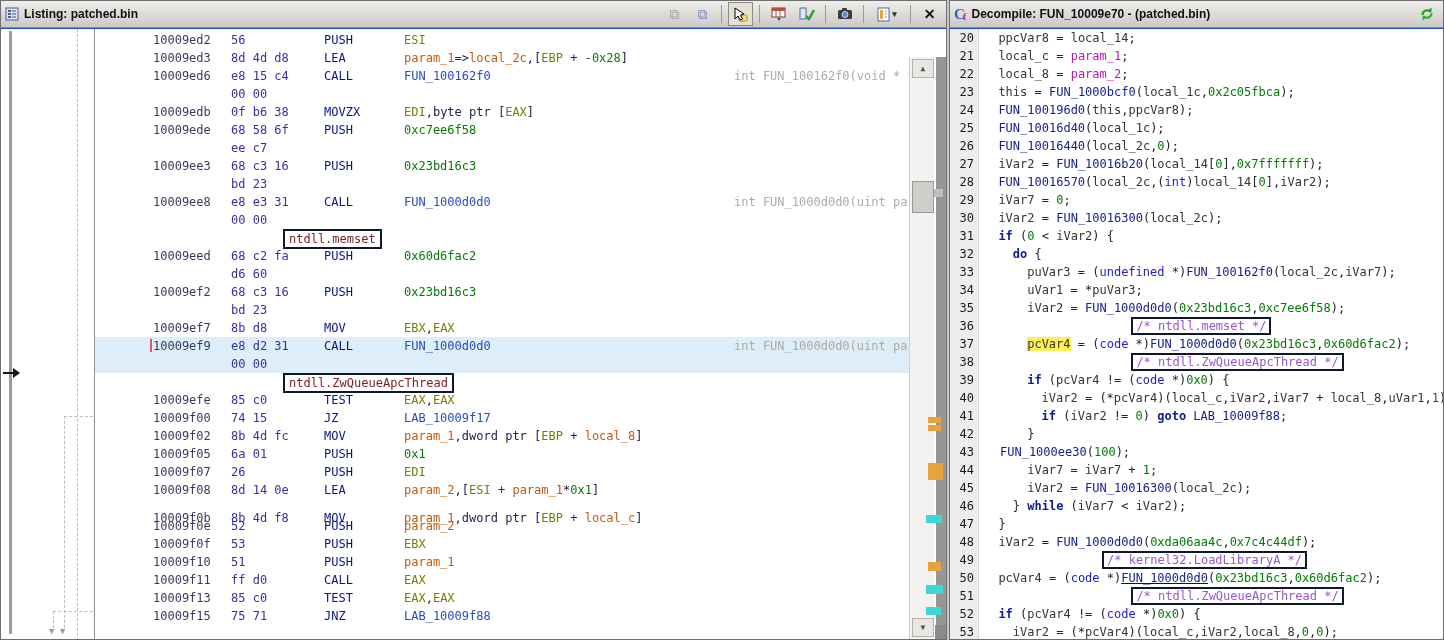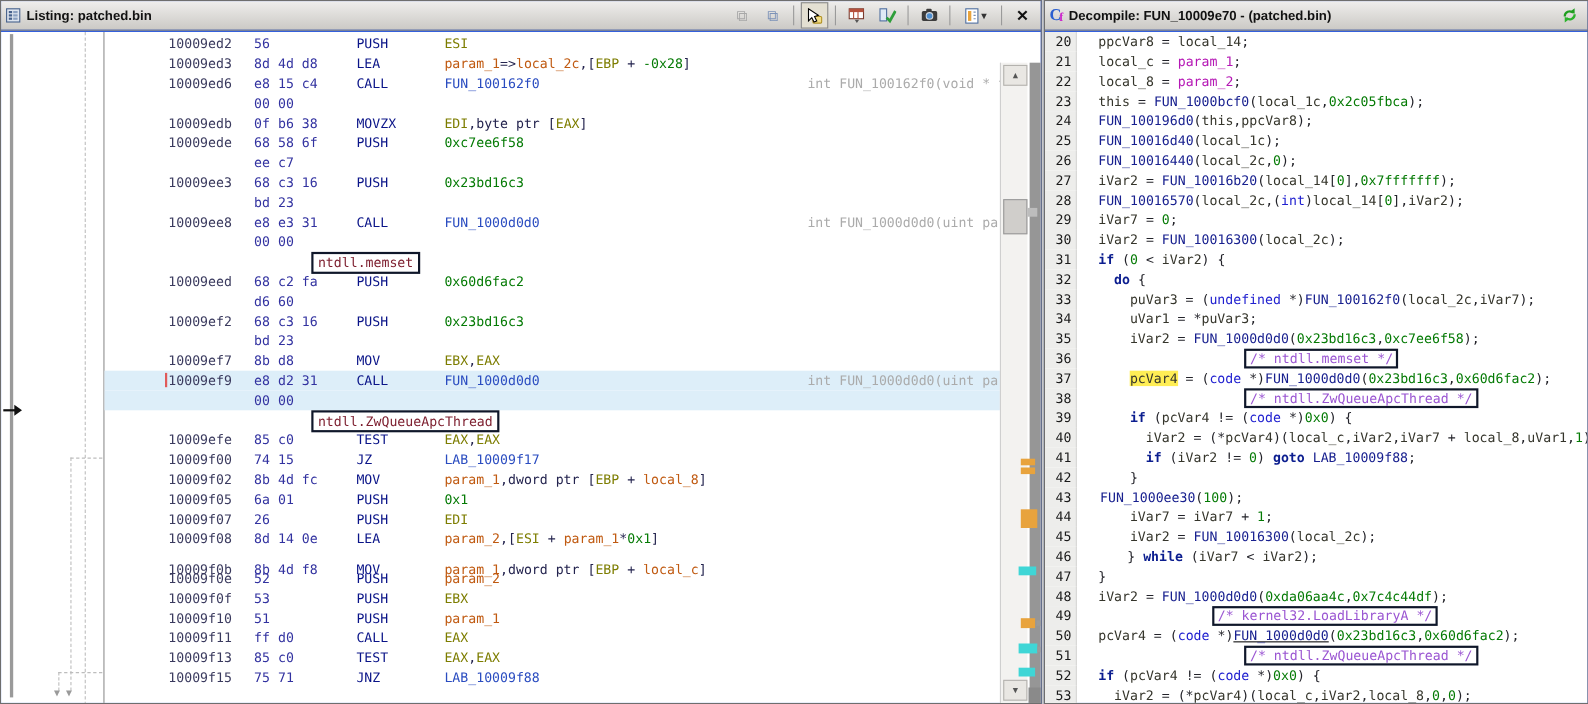--- a/index.html
+++ b/index.html
@@ -284,21 +284,21 @@
         <div class="dline"><span class="dnum">36</span><span class="dcode" style="padding-left: 127.4px;"><span class="red-box"><span class="tk-cmt">/* ntdll.memset */</span></span></span></div>
         <div class="dline"><span class="dnum">37</span><span class="dcode" style="padding-left: 48.2px;"><span class="tk-hl">pcVar4</span><span class="tk-pln"> = (</span><span class="tk-type">code</span><span class="tk-pln"> *)</span><span class="tk-fn">FUN_1000d0d0</span><span class="tk-pln">(</span><span class="tk-const">0x23bd16c3</span><span class="tk-pln">,</span><span class="tk-const">0x60d6fac2</span><span class="tk-pln">);</span></span></div>
         <div class="dline"><span class="dnum">38</span><span class="dcode" style="padding-left: 127.4px;"><span class="red-box"><span class="tk-cmt">/* ntdll.ZwQueueApcThread */</span></span></span></div>
         <div class="dline"><span class="dnum">39</span><span class="dcode" style="padding-left: 48.2px;"><span class="tk-kw">if</span><span class="tk-pln"> (</span><span class="tk-var">pcVar4</span><span class="tk-pln"> != (</span><span class="tk-type">code</span><span class="tk-pln"> *)</span><span class="tk-const">0x0</span><span class="tk-pln">) {</span></span></div>
         <div class="dline"><span class="dnum">40</span><span class="dcode" style="padding-left: 62.6px;"><span class="tk-var">iVar2</span><span class="tk-pln"> = (*</span><span class="tk-var">pcVar4</span><span class="tk-pln">)(</span><span class="tk-var">local_c</span><span class="tk-pln">,</span><span class="tk-var">iVar2</span><span class="tk-pln">,</span><span class="tk-var">iVar7</span><span class="tk-pln"> + </span><span class="tk-var">local_8</span><span class="tk-pln">,</span><span class="tk-var">uVar1</span><span class="tk-pln">,</span><span class="tk-const">1</span><span class="tk-pln">);</span></span></div>
         <div class="dline"><span class="dnum">41</span><span class="dcode" style="padding-left: 62.6px;"><span class="tk-kw">if</span><span class="tk-pln"> (</span><span class="tk-var">iVar2</span><span class="tk-pln"> != </span><span class="tk-const">0</span><span class="tk-pln">) </span><span class="tk-kw">goto</span><span class="tk-pln"> </span><span class="tk-fn">LAB_10009f88</span><span class="tk-pln">;</span></span></div>
         <div class="dline"><span class="dnum">42</span><span class="dcode" style="padding-left: 48.2px;"><span class="tk-pln">}</span></span></div>
         <div class="dline"><span class="dnum">43</span><span class="dcode" style="padding-left: 21px;"><span class="tk-fn">FUN_1000ee30</span><span class="tk-pln">(</span><span class="tk-const">100</span><span class="tk-pln">);</span></span></div>
         <div class="dline"><span class="dnum">44</span><span class="dcode" style="padding-left: 48.2px;"><span class="tk-var">iVar7</span><span class="tk-pln"> = </span><span class="tk-var">iVar7</span><span class="tk-pln"> + </span><span class="tk-const">1</span><span class="tk-pln">;</span></span></div>
         <div class="dline"><span class="dnum">45</span><span class="dcode" style="padding-left: 48.2px;"><span class="tk-var">iVar2</span><span class="tk-pln"> = </span><span class="tk-fn">FUN_10016300</span><span class="tk-pln">(</span><span class="tk-var">local_2c</span><span class="tk-pln">);</span></span></div>
-        <div class="dline"><span class="dnum">46</span><span class="dcode" style="padding-left: 33.8px; margin-left: 12px;"><span class="tk-pln">} </span><span class="tk-kw">while</span><span class="tk-pln"> (</span><span class="tk-var">iVar7</span><span class="tk-pln"> &lt; </span><span class="tk-var">iVar2</span><span class="tk-pln">);</span></span></div>
+        <div class="dline"><span class="dnum">46</span><span class="dcode" style="padding-left: 33.8px;"><span class="tk-pln">} </span><span class="tk-kw">while</span><span class="tk-pln"> (</span><span class="tk-var">iVar7</span><span class="tk-pln"> &lt; </span><span class="tk-var">iVar2</span><span class="tk-pln">);</span></span></div>
         <div class="dline"><span class="dnum">47</span><span class="dcode" style="padding-left: 19.4px;"><span class="tk-pln">}</span></span></div>
         <div class="dline"><span class="dnum">48</span><span class="dcode" style="padding-left: 19.4px;"><span class="tk-var">iVar2</span><span class="tk-pln"> = </span><span class="tk-fn">FUN_1000d0d0</span><span class="tk-pln">(</span><span class="tk-const">0xda06aa4c</span><span class="tk-pln">,</span><span class="tk-const">0x7c4c44df</span><span class="tk-pln">);</span></span></div>
         <div class="dline"><span class="dnum">49</span><span class="dcode" style="padding-left: 98px;"><span class="red-box"><span class="tk-cmt">/* kernel32.LoadLibraryA */</span></span></span></div>
         <div class="dline"><span class="dnum">50</span><span class="dcode" style="padding-left: 19.4px;"><span class="tk-var">pcVar4</span><span class="tk-pln"> = (</span><span class="tk-type">code</span><span class="tk-pln"> *)</span><span class="tk-fnu">FUN_1000d0d0</span><span class="tk-pln">(</span><span class="tk-const">0x23bd16c3</span><span class="tk-pln">,</span><span class="tk-const">0x60d6fac2</span><span class="tk-pln">);</span></span></div>
         <div class="dline"><span class="dnum">51</span><span class="dcode" style="padding-left: 127.4px;"><span class="red-box"><span class="tk-cmt">/* ntdll.ZwQueueApcThread */</span></span></span></div>
         <div class="dline"><span class="dnum">52</span><span class="dcode" style="padding-left: 19.4px;"><span class="tk-kw">if</span><span class="tk-pln"> (</span><span class="tk-var">pcVar4</span><span class="tk-pln"> != (</span><span class="tk-type">code</span><span class="tk-pln"> *)</span><span class="tk-const">0x0</span><span class="tk-pln">) {</span></span></div>
         <div class="dline"><span class="dnum">53</span><span class="dcode" style="padding-left: 33.8px;"><span class="tk-var">iVar2</span><span class="tk-pln"> = (*</span><span class="tk-var">pcVar4</span><span class="tk-pln">)(</span><span class="tk-var">local_c</span><span class="tk-pln">,</span><span class="tk-var">iVar2</span><span class="tk-pln">,</span><span class="tk-var">local_8</span><span class="tk-pln">,</span><span class="tk-const">0</span><span class="tk-pln">,</span><span class="tk-const">0</span><span class="tk-pln">);</span></span></div>
       </div>
   </div>
 

